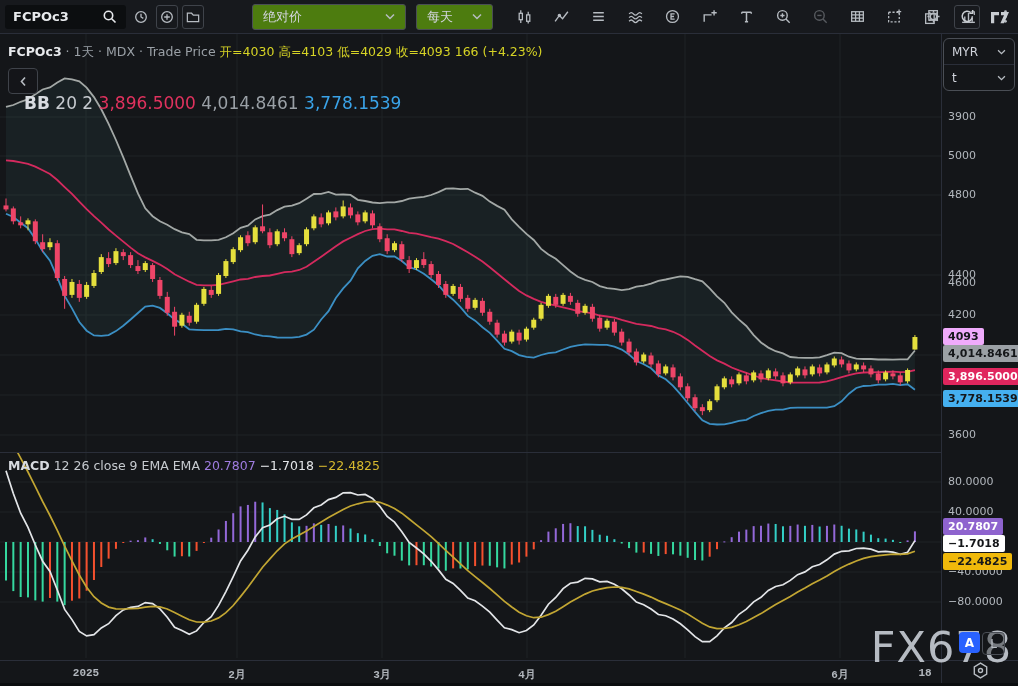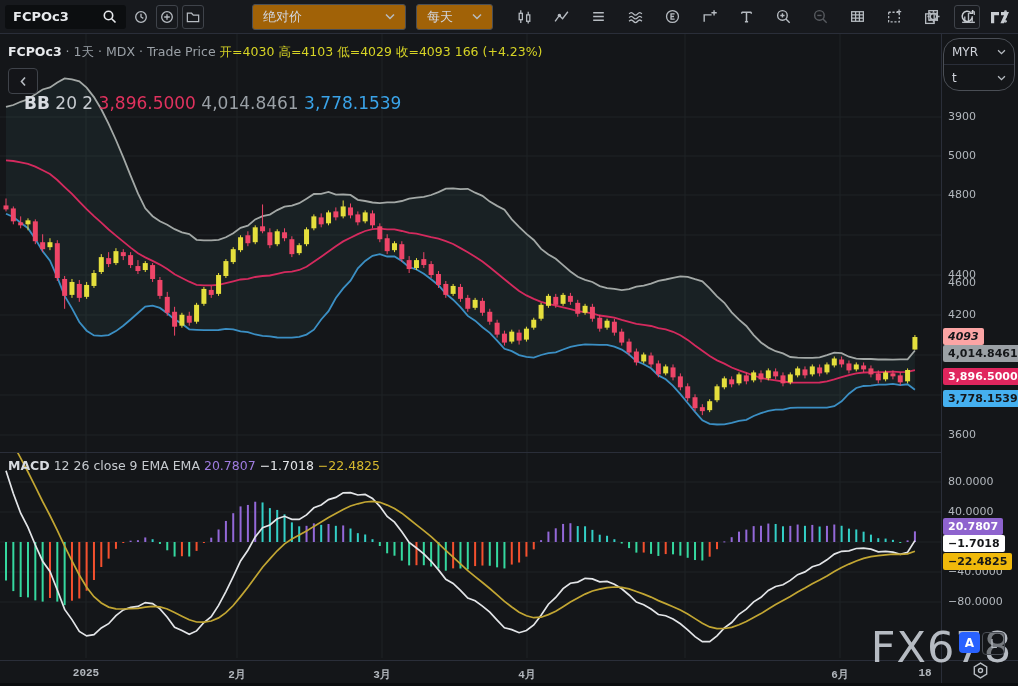--- a/index.html
+++ b/index.html
@@ -9,41 +9,41 @@
   
   .toolbar{position:absolute;left:0;top:0;width:1018px;height:33px;background:#17191d;
            border-bottom:1px solid #2a2e39;display:flex;align-items:center;z-index:10;}
   .searchbox{display:flex;align-items:center;justify-content:space-between;gap:6px;width:126px;height:24px;
              margin-left:5px;padding:0 8px;background:#0c0e10;border-radius:3px;cursor:pointer;}
   .searchbox .sym{font-size:13px;font-weight:600;color:#e8eaed;}
   .tbtn{display:flex;align-items:center;justify-content:center;width:26px;height:24px;background:none;
         border:none;border-radius:3px;margin-left:4px;color:#b7bcc2;cursor:pointer;padding:0;}
   .tbtn.boxed{border:1px solid #3f434a;}
   .select{display:flex;align-items:center;justify-content:space-between;height:24px;border:1px solid #4a4e55;
-          border-radius:3px;padding:0 10px;font-size:13px;color:#d1d4dc;cursor:pointer;background:#a16207;}
+          border-radius:3px;padding:0 10px;font-size:13px;color:#d1d4dc;cursor:pointer;background:#4d7c0f;}
   .iconstrip{display:flex;align-items:center;gap:7px;margin-left:14px;}
   .rightcluster{position:absolute;right:4px;top:0;height:33px;display:flex;align-items:center;gap:4px;}
   svg.ic{display:block;}
   
   .symbolrow{left:8px;top:44px;font-size:12.5px;z-index:4;white-space:nowrap;}
   .symbolrow .w{color:#e8eaed;font-weight:600;}
   .symbolrow .g{color:#9aa0a6;}
   .symbolrow .y{color:#d6d325;}
   .backbtn{left:8px;top:68px;width:28px;height:24px;border:1px solid #3f434a;border-radius:4px;background:rgba(20,22,25,.6);
            color:#b7bcc2;display:flex;align-items:center;justify-content:center;cursor:pointer;z-index:4;}
   .bbrow{left:24px;top:93px;font-size:17px;z-index:4;white-space:nowrap;}
   .macdrow{left:8px;top:458px;font-size:12.5px;z-index:4;white-space:nowrap;}
   .ind-name{color:#d8dbe0;font-weight:600;}
   .ind-p{color:#c6cacf;}
   
   .tick{position:absolute;left:7px;font-size:11px;color:#b2b7bd;z-index:5;}
   .badge{position:absolute;left:1px;font-size:11px;font-weight:600;border-radius:2px;padding:2px 5px;z-index:6;white-space:nowrap;}
   .time-label{position:absolute;top:6px;transform:translateX(-50%);font-size:11px;font-weight:600;color:#b2b7bd;z-index:5;}
   .time-axis{left:0;top:661px;width:962px;height:25px;z-index:5;font-family:Liberation Mono, monospace;}
-  .currpanel{left:943px;top:38px;width:70px;border:1px solid #4a4e55;border-radius:16px;background:#141619;z-index:7;}
+  .currpanel{left:943px;top:38px;width:70px;border:1px solid #4a4e55;border-radius:6px;background:#141619;z-index:7;}
   .currrow{display:flex;align-items:center;justify-content:space-between;height:25px;padding:0 8px;font-size:12px;color:#d1d4dc;cursor:pointer;}
   .currrow+.currrow{border-top:1px solid #2a2e39;}
   .abtn{left:959px;top:632px;width:21px;height:21px;background:#2962ff;border-radius:4px;color:#fff;font-size:12px;
         font-weight:700;display:flex;align-items:center;justify-content:center;z-index:8;cursor:pointer;}
   .lbtn{left:982px;top:632px;width:21px;height:21px;border:1px solid #4a4e55;border-radius:4px;color:#b7bcc2;font-size:12px;
         display:flex;align-items:center;justify-content:center;z-index:8;cursor:pointer;background:rgba(20,22,25,.4);}
   .hexbtn{left:971px;top:661px;z-index:8;cursor:pointer;}
   .watermark{right:6px;top:622px;font-size:43px;font-weight:400;letter-spacing:1px;color:rgba(205,211,218,.88);z-index:5;}
   .bottomstrip{left:0;top:683px;width:1018px;height:3px;background:#0b0d0f;z-index:9;}
 </style>
@@ -664,21 +664,21 @@
       <div class="tick" style="left: 948px; top: 149px;">5000</div>
       <div class="tick" style="left: 948px; top: 188px;">4800</div>
       <div class="tick" style="left: 948px; top: 228px; margin-top: 48px;">4600</div>
       <div class="tick" style="left: 948px; top: 268px;">4400</div>
       <div class="tick" style="left: 948px; top: 308px;">4200</div>
       <div class="tick" style="left: 948px; top: 428px;">3600</div>
       <div class="tick" style="left: 948px; top: 475px;">80.0000</div>
       <div class="tick" style="left: 948px; top: 505px;">40.0000</div>
       <div class="tick" style="left: 948px; top: 565px;">−40.0000</div>
       <div class="tick" style="left: 948px; top: 595px;">−80.0000</div>
-      <div class="badge" style="left: 943px; top: 328px; background: #fca5a5; color: rgb(21, 23, 26); font-style: italic;">4093</div>
+      <div class="badge" style="left: 943px; top: 328px; background: #f0abfc; color: rgb(21, 23, 26);">4093</div>
       <div class="badge" style="left: 943px; top: 345px; background: rgb(155, 160, 165); color: rgb(21, 23, 26);">4,014.8461</div>
       <div class="badge" style="left: 943px; top: 368px; background: rgb(224, 38, 94); color: rgb(255, 255, 255);">3,896.5000</div>
       <div class="badge" style="left: 943px; top: 390px; background: rgb(69, 176, 240); color: rgb(21, 23, 26);">3,778.1539</div>
       <div class="badge" style="left: 943px; top: 518px; background: rgb(142, 99, 206); color: rgb(255, 255, 255);">20.7807</div>
       <div class="badge" style="left: 943px; top: 535px; background: rgb(255, 255, 255); color: rgb(21, 23, 26);">−1.7018</div>
       <div class="badge" style="left: 943px; top: 553px; background: rgb(240, 185, 11); color: rgb(21, 23, 26);">−22.4825</div>
     </div>
 
   <div class="abs currpanel">
     <div class="currrow">

